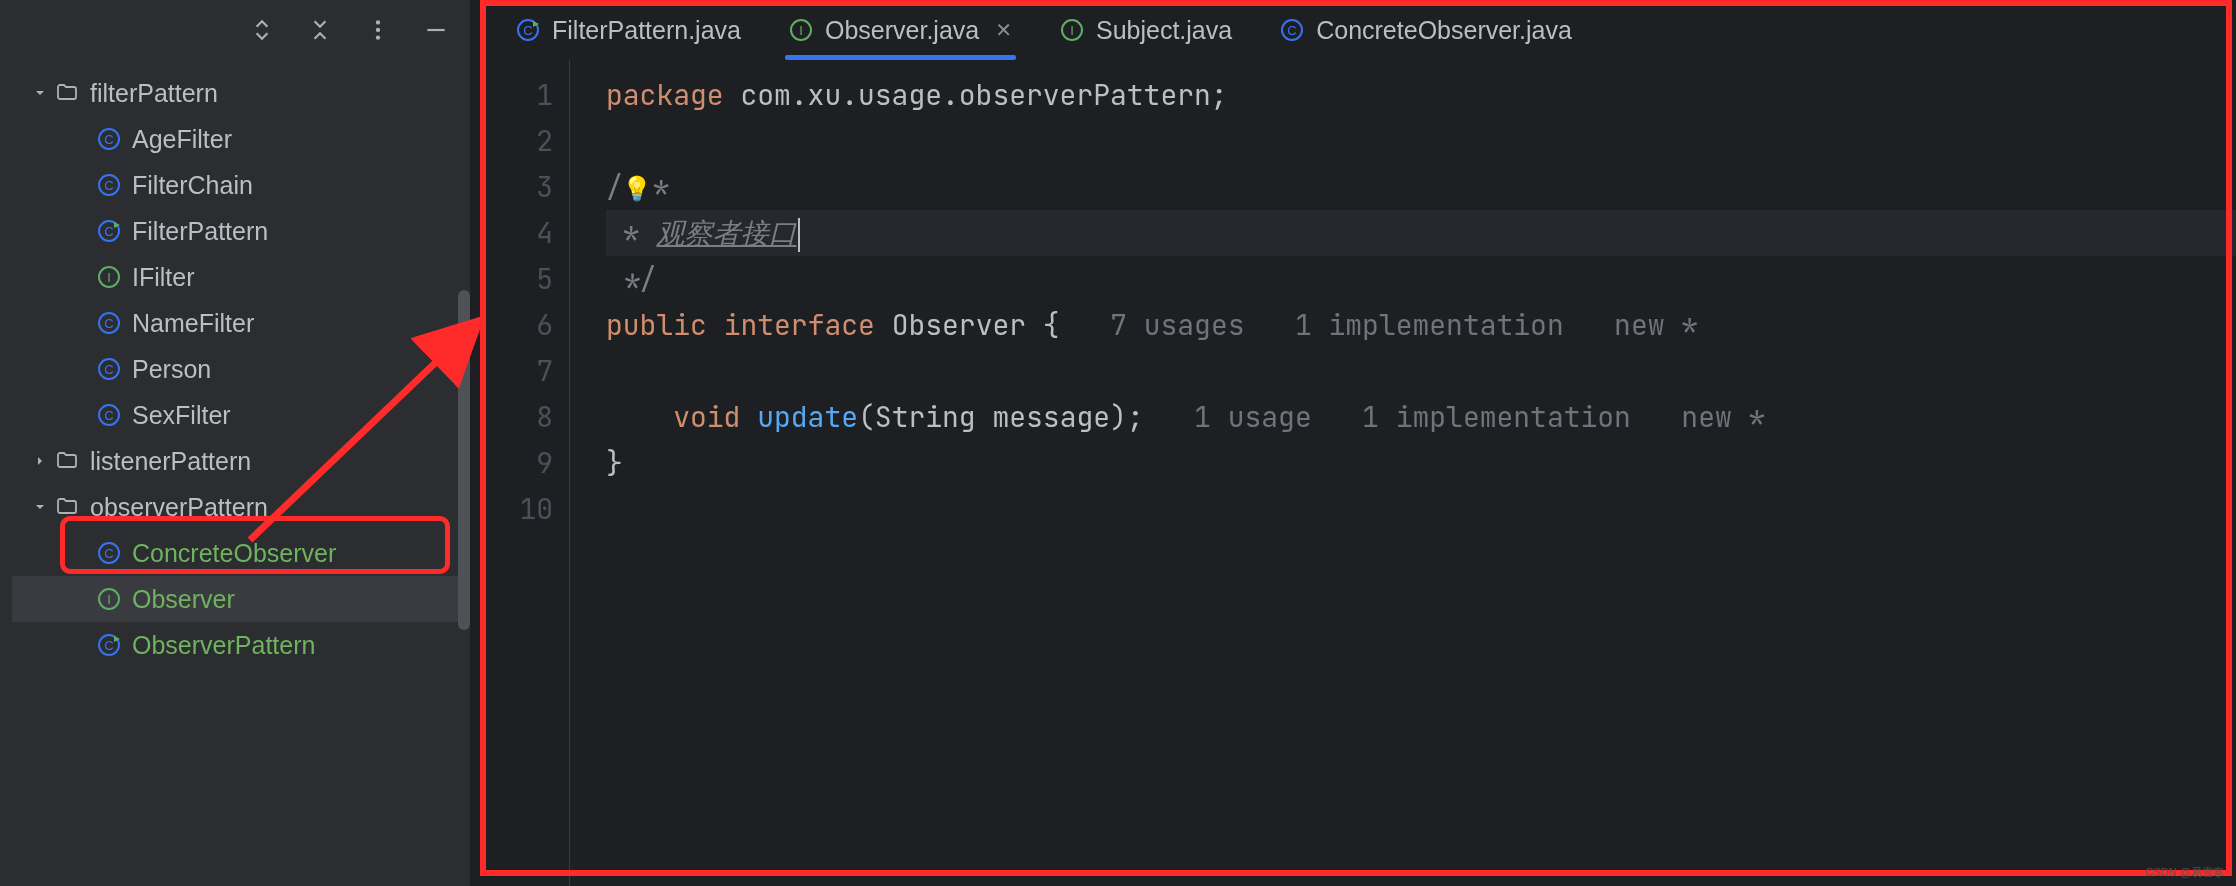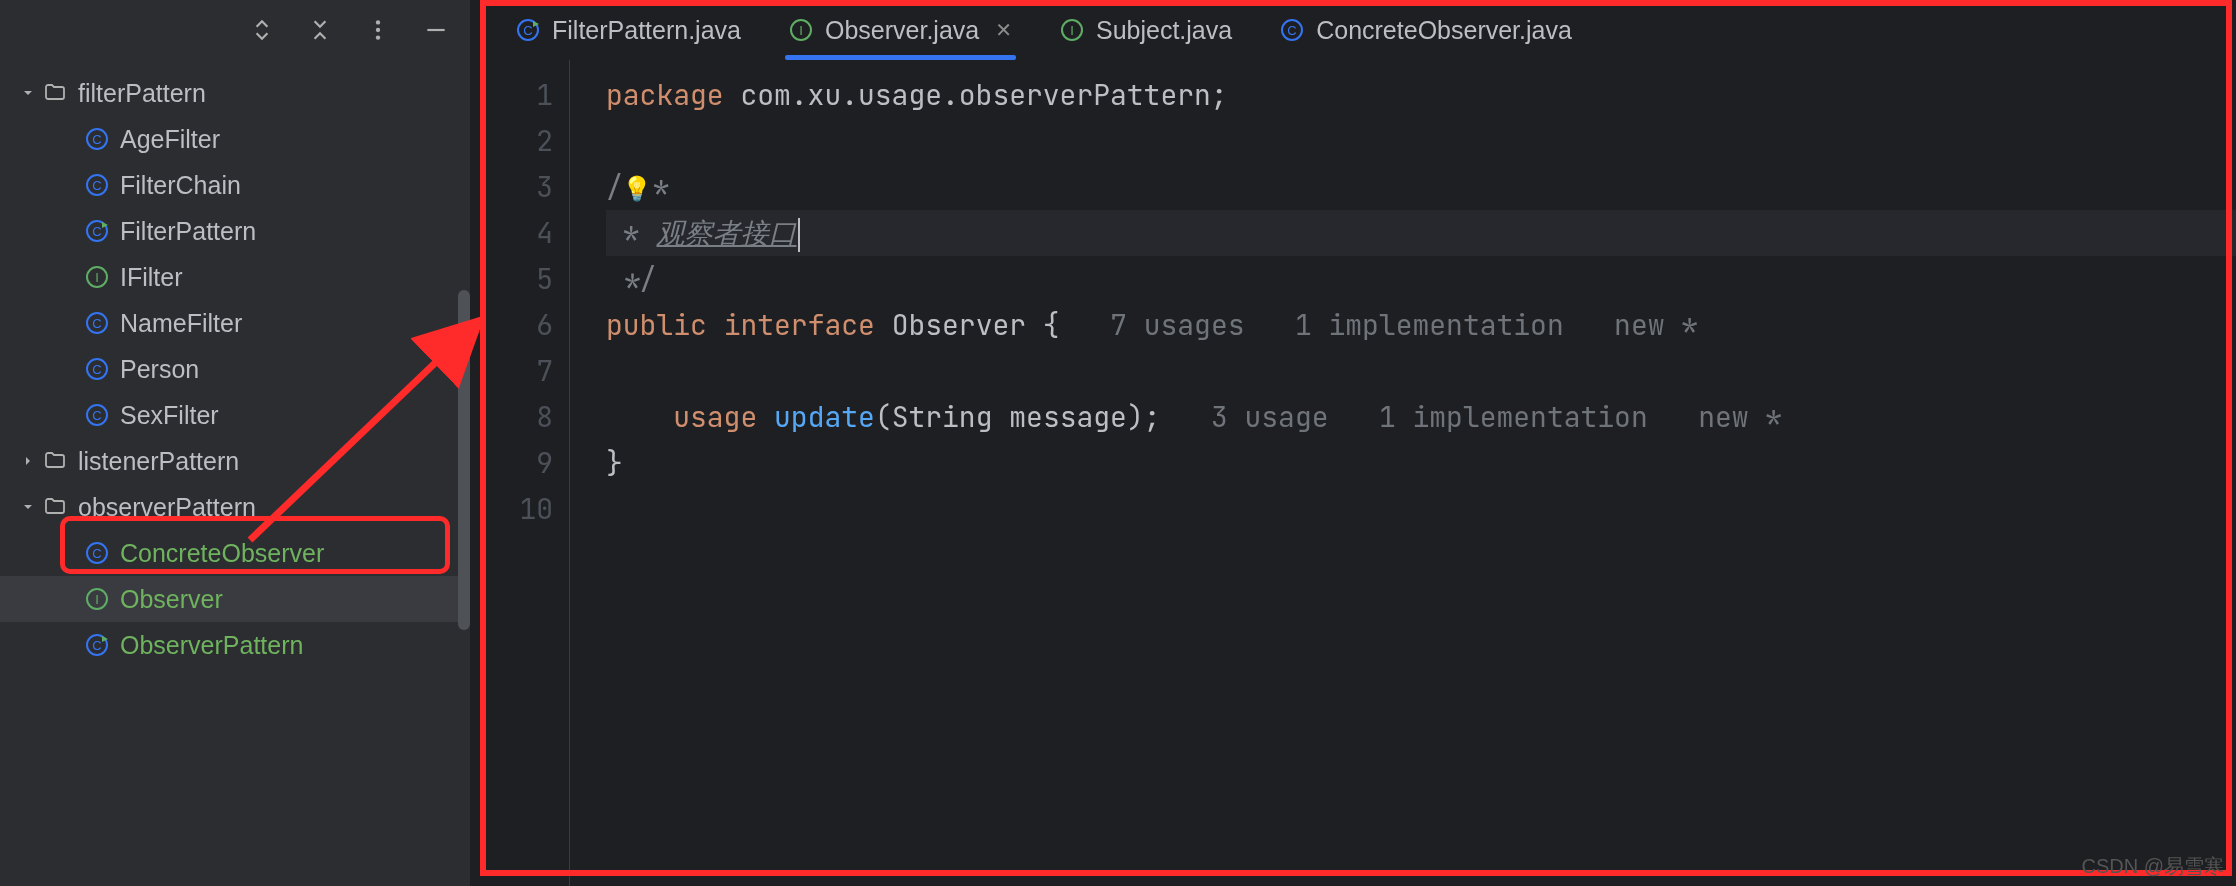--- a/index.html
+++ b/index.html
@@ -13,21 +13,21 @@
   position: relative;
 }
 .app { display: flex; height: 100%; }
 
 
 .sidebar { width: 470px; background: #2b2d30; display: flex; flex-direction: column; position: relative; }
 .sidebar-toolbar { height: 60px; display: flex; justify-content: flex-end; align-items: center; padding: 0 20px; gap: 30px; }
 .toolbar-icon { width: 28px; height: 28px; display: flex; align-items: center; justify-content: center; color: #b0b0b0; cursor: pointer; }
 .toolbar-icon svg { width: 26px; height: 26px; }
 
-.tree { flex: 1; overflow-y: auto; padding-top: 10px; font-size: 25px; }
+.tree { flex: 1; overflow-y: auto; padding-top: 10px; font-size: 25px; padding-left: 12px; }
 .tree-row { display: flex; align-items: center; height: 46px; padding-left: 10px; cursor: pointer; white-space: nowrap; }
 .tree-row.selected { background: #393b40; }
 .tree-indent { display: inline-block; }
 .tree-arrow { width: 24px; display: inline-flex; justify-content: center; color: #b0b0b0; }
 .tree-arrow svg { width: 16px; height: 16px; }
 .tree-icon { width: 30px; display: inline-flex; justify-content: center; margin-right: 8px; }
 .tree-icon svg { width: 24px; height: 24px; }
 .tree-label { color: #bcbec4; }
 .tree-label.green { color: #6fb35e; }
 
@@ -61,21 +61,21 @@
 .comment-italic { color: #7a7e85; font-style: italic; text-decoration: underline; }
 .method { color: #56a8f5; }
 .type { color: #bcbec4; text-align: center; }
 .hint { color: #6f737a; text-align: center; }
 .bulb { font-size: 24px; }
 
 
 .sel-box { position: absolute; left: 60px; top: 516px; width: 390px; height: 58px; border: 5px solid #ff2a2a; border-radius: 10px; pointer-events: none; z-index: 10; }
 .arrow-svg { position: absolute; left: 220px; top: 300px; z-index: 20; pointer-events: none; }
 
-.watermark { position: absolute; right: 12px; bottom: 6px; font-size: 20px; color: #555; z-index: 7; }
+.watermark { position: absolute; right: 12px; bottom: 6px; font-size: 11px; color: #555; z-index: 7; }
 </style>
 </head>
 <body>
 
 <div class="app">
 
   <div class="sidebar">
     <div class="sidebar-toolbar">
       <span class="toolbar-icon">
         <svg viewBox="0 0 24 24" fill="none" stroke="currentColor" stroke-width="2">
@@ -328,20 +328,20 @@
         </div>
       <div class="gutter-sep"></div>
       <div class="code">
         <div class="code-line"><span class="kw">package</span> <span class="pkg">com.xu.usage.observerPattern</span><span class="ident">;</span></div>
         <div class="code-line"></div>
         <div class="code-line"><span class="comment">/</span><span class="bulb">💡</span><span class="comment">*</span></div>
         <div class="code-line current"> <span class="comment">*</span> <span class="comment-italic">观察者接口</span><span class="cursor"></span></div>
         <div class="code-line"> <span class="comment">*/</span></div>
         <div class="code-line"><span class="kw">public</span> <span class="kw">interface</span> <span class="ident">Observer</span> <span class="ident">{</span>   <span class="hint">7 usages</span>   <span class="hint">1 implementation</span>   <span class="hint">new *</span></div>
         <div class="code-line"></div>
-        <div class="code-line">    <span class="kw">usage</span> <span class="method">update</span><span class="ident">(</span><span class="type">String</span> <span class="ident">message</span><span class="ident">);</span>   <span class="hint">3 usage</span>   <span class="hint">1 implementation</span>   <span class="hint">new *</span></div>
+        <div class="code-line">    <span class="kw">void</span> <span class="method">update</span><span class="ident">(</span><span class="type">String</span> <span class="ident">message</span><span class="ident">);</span>   <span class="hint">1 usage</span>   <span class="hint">1 implementation</span>   <span class="hint">new *</span></div>
         <div class="code-line"><span class="ident">}</span></div>
         <div class="code-line"></div>
       </div>
     </div>
     <div class="watermark">CSDN @易雪寒</div>
   </div>
 </div>
 
 </body></html>

